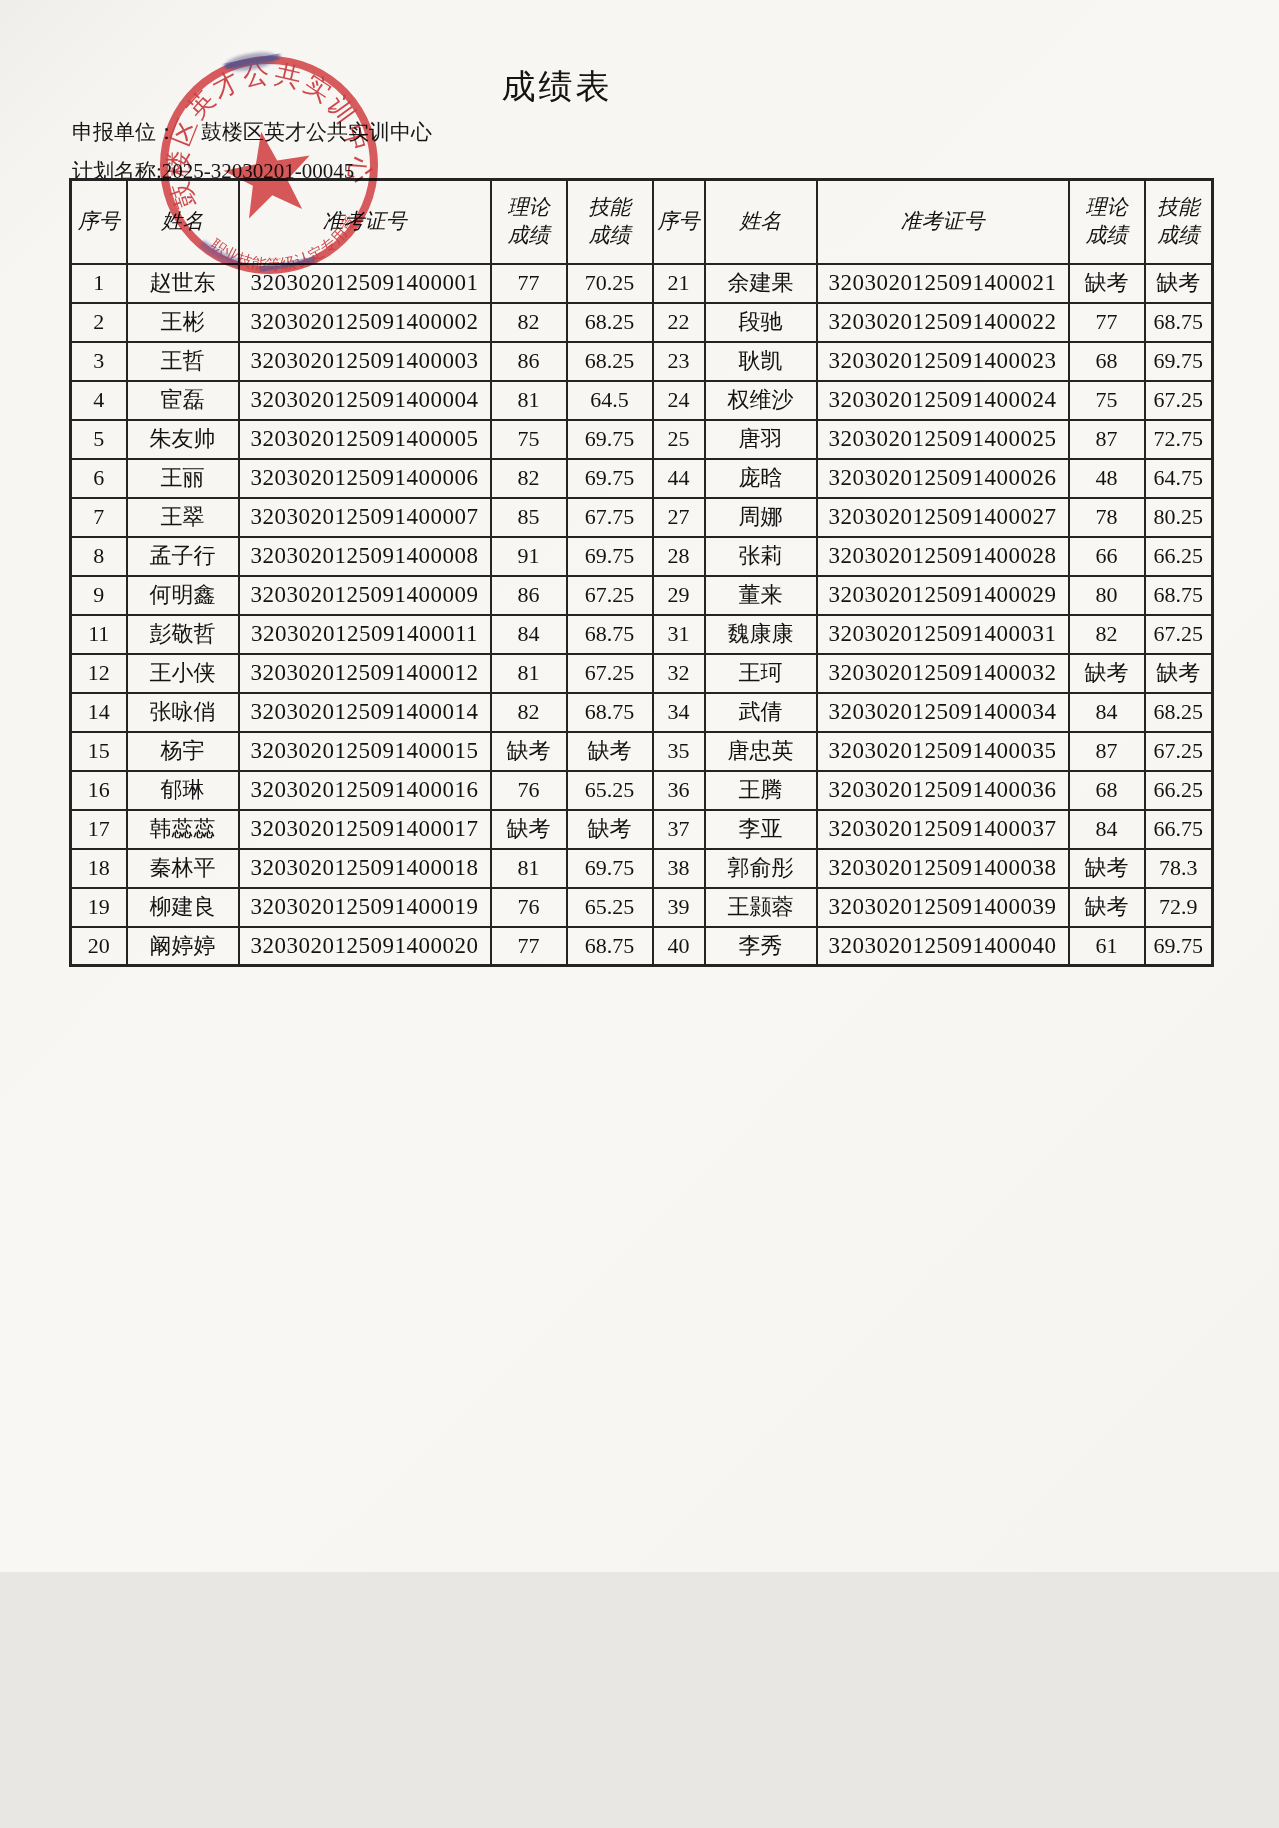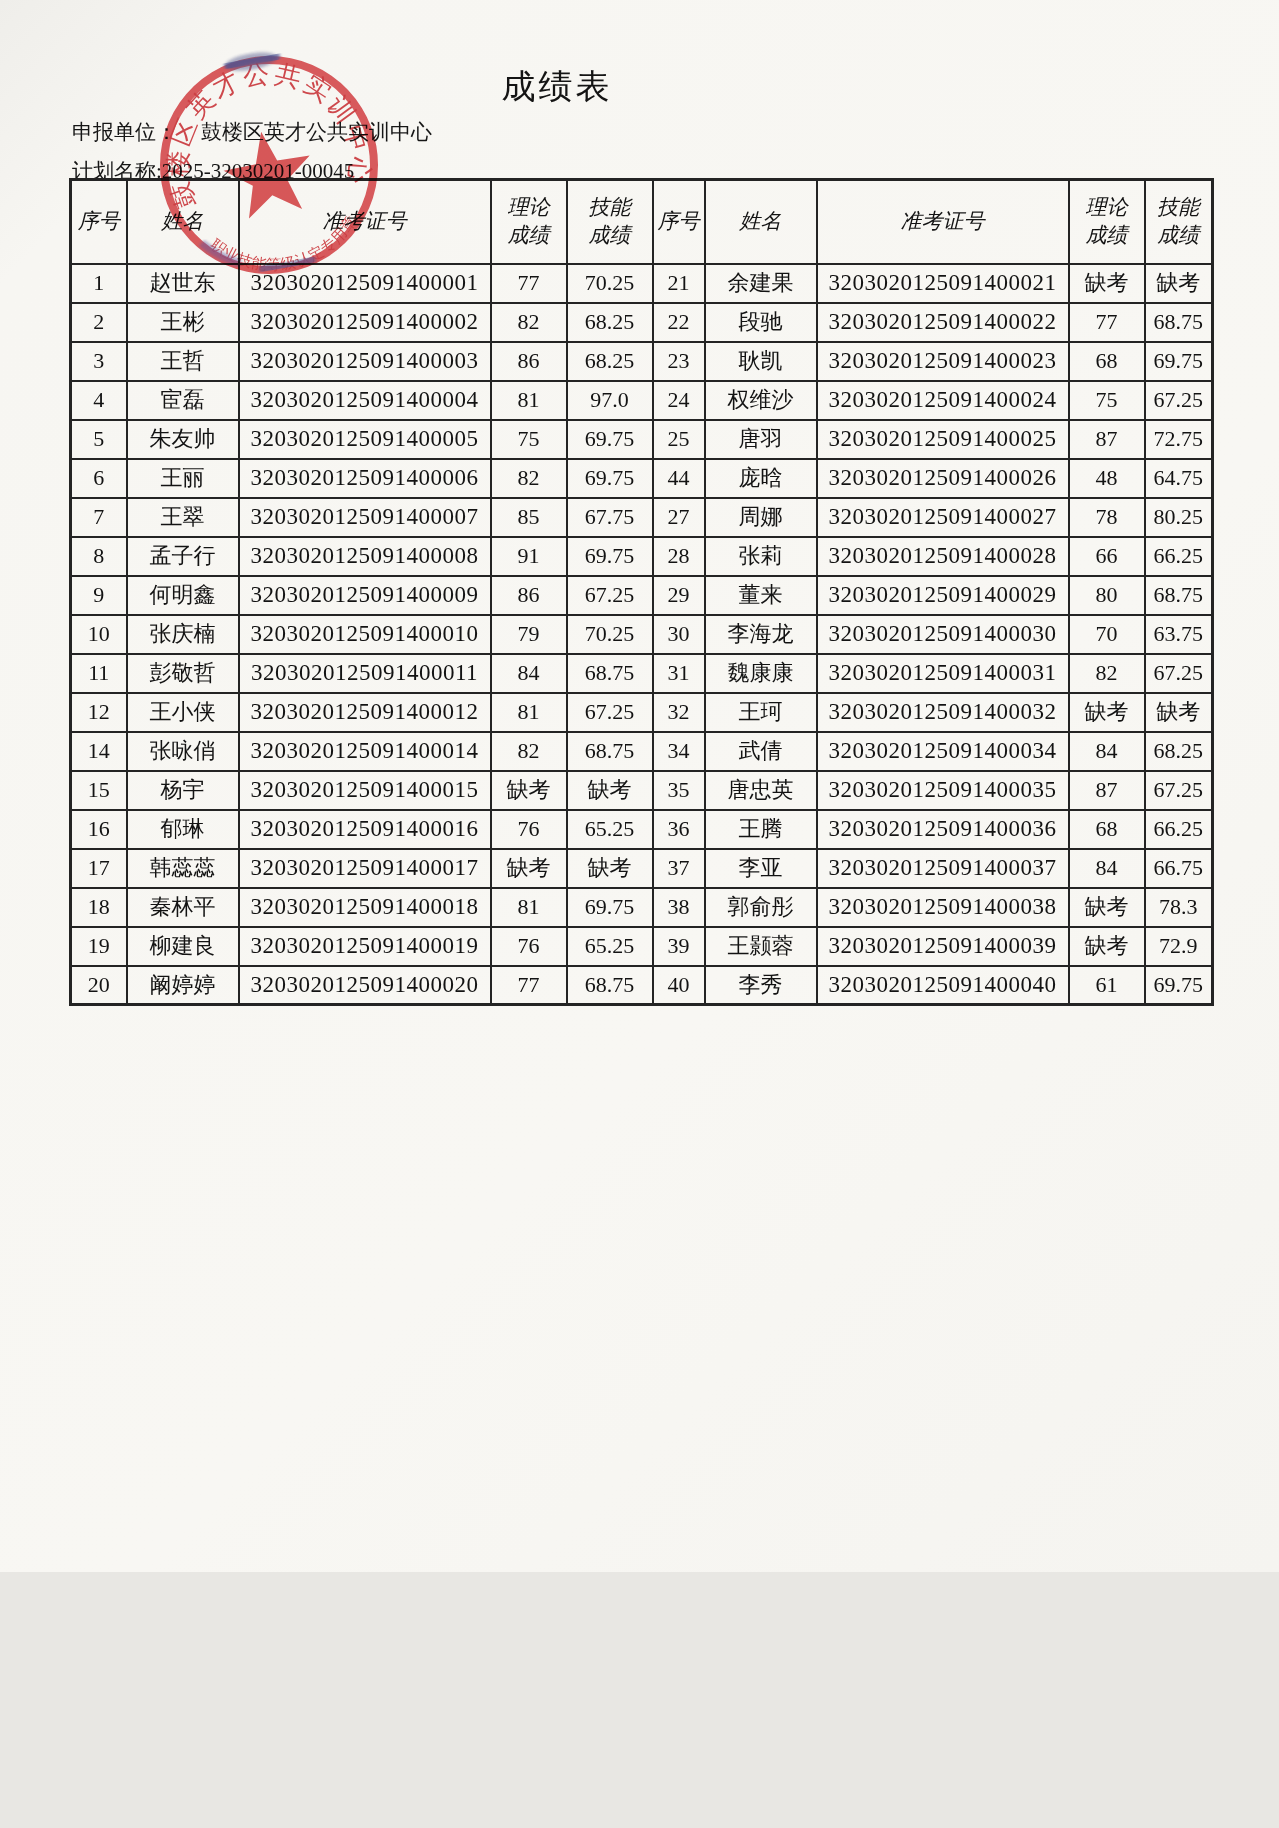--- a/index.html
+++ b/index.html
@@ -122,21 +122,21 @@
           <td class="val">耿凯</td>
           <td class="ticket">3203020125091400023</td>
           <td class="val">68</td>
           <td class="val">69.75</td>
         </tr>
         <tr>
           <td class="num">4</td>
           <td class="val">宦磊</td>
           <td class="ticket">3203020125091400004</td>
           <td class="val">81</td>
-          <td class="val">97.0</td>
+          <td class="val">64.5</td>
           <td class="num">24</td>
           <td class="val">权维沙</td>
           <td class="ticket">3203020125091400024</td>
           <td class="val">75</td>
           <td class="val">67.25</td>
         </tr>
         <tr>
           <td class="num">5</td>
           <td class="val">朱友帅</td>
           <td class="ticket">3203020125091400005</td>
@@ -190,32 +190,20 @@
           <td class="ticket">3203020125091400009</td>
           <td class="val">86</td>
           <td class="val">67.25</td>
           <td class="num">29</td>
           <td class="val">董来</td>
           <td class="ticket">3203020125091400029</td>
           <td class="val">80</td>
           <td class="val">68.75</td>
         </tr>
         <tr>
-          <td class="num">10</td>
-          <td class="val">张庆楠</td>
-          <td class="ticket">3203020125091400010</td>
-          <td class="val">79</td>
-          <td class="val">70.25</td>
-          <td class="num">30</td>
-          <td class="val">李海龙</td>
-          <td class="ticket">3203020125091400030</td>
-          <td class="val">70</td>
-          <td class="val">63.75</td>
-        </tr>
-        <tr>
           <td class="num">11</td>
           <td class="val">彭敬哲</td>
           <td class="ticket">3203020125091400011</td>
           <td class="val">84</td>
           <td class="val">68.75</td>
           <td class="num">31</td>
           <td class="val">魏康康</td>
           <td class="ticket">3203020125091400031</td>
           <td class="val">82</td>
           <td class="val">67.25</td>

